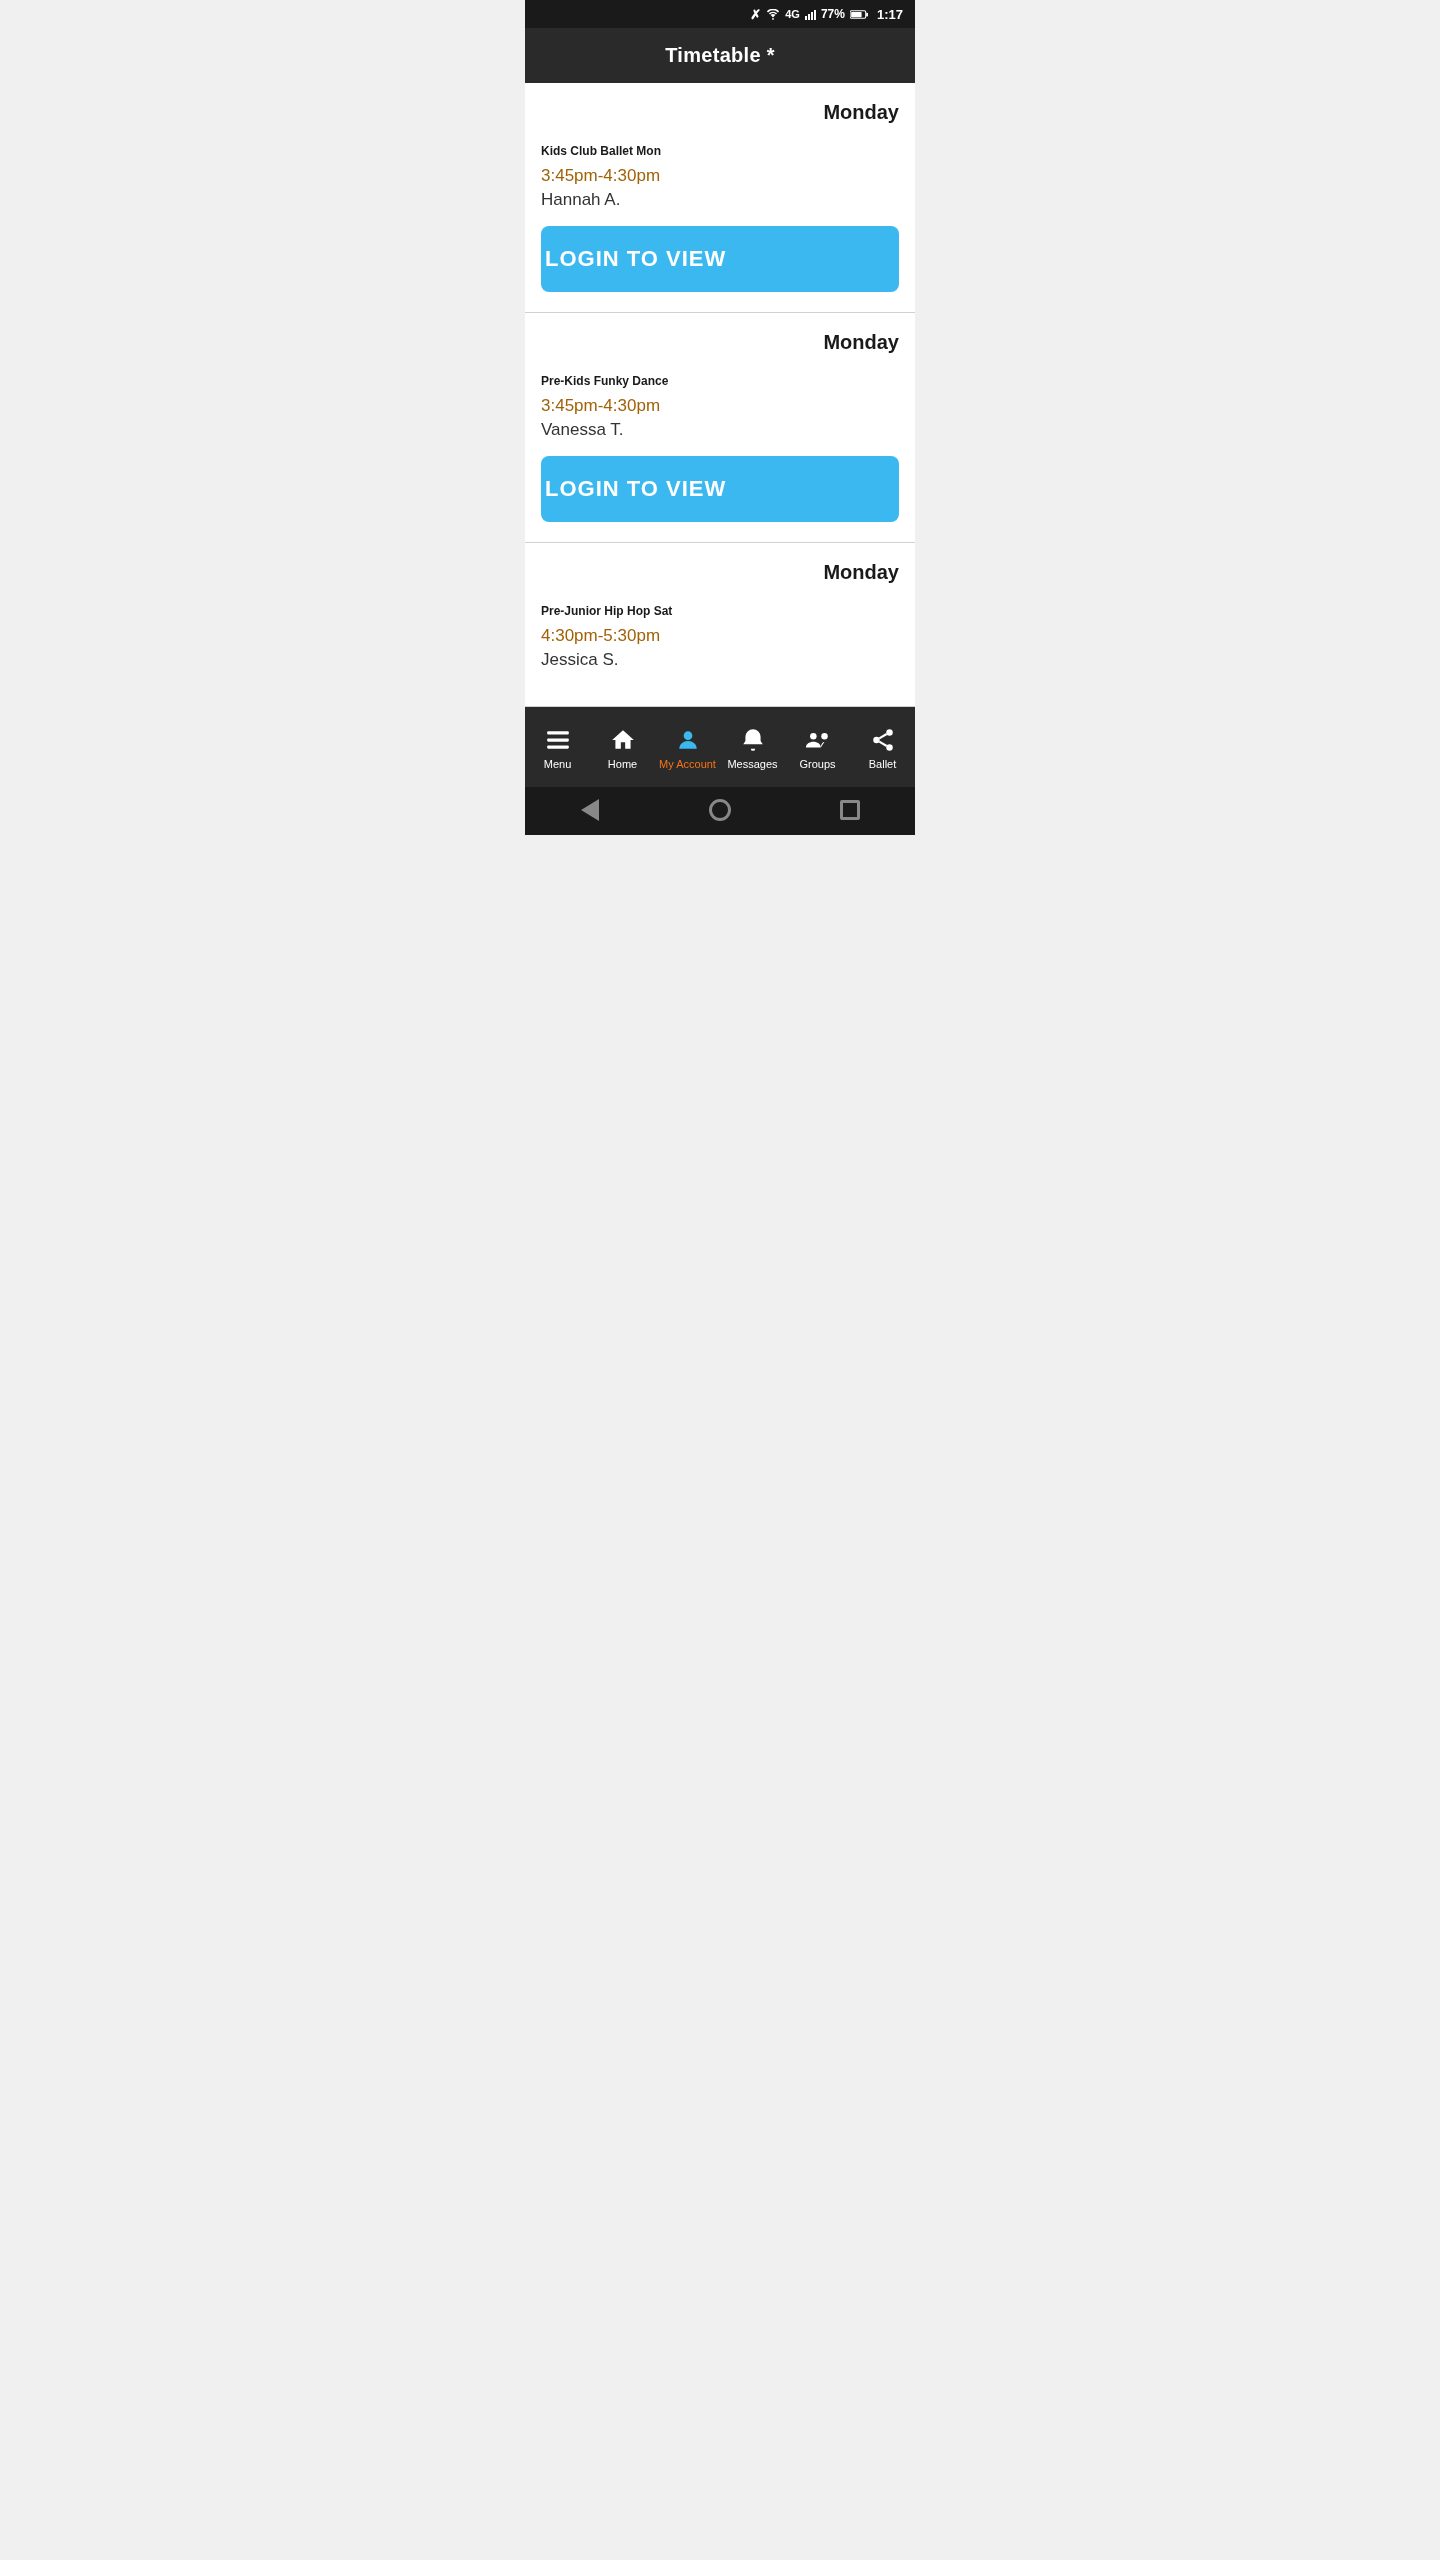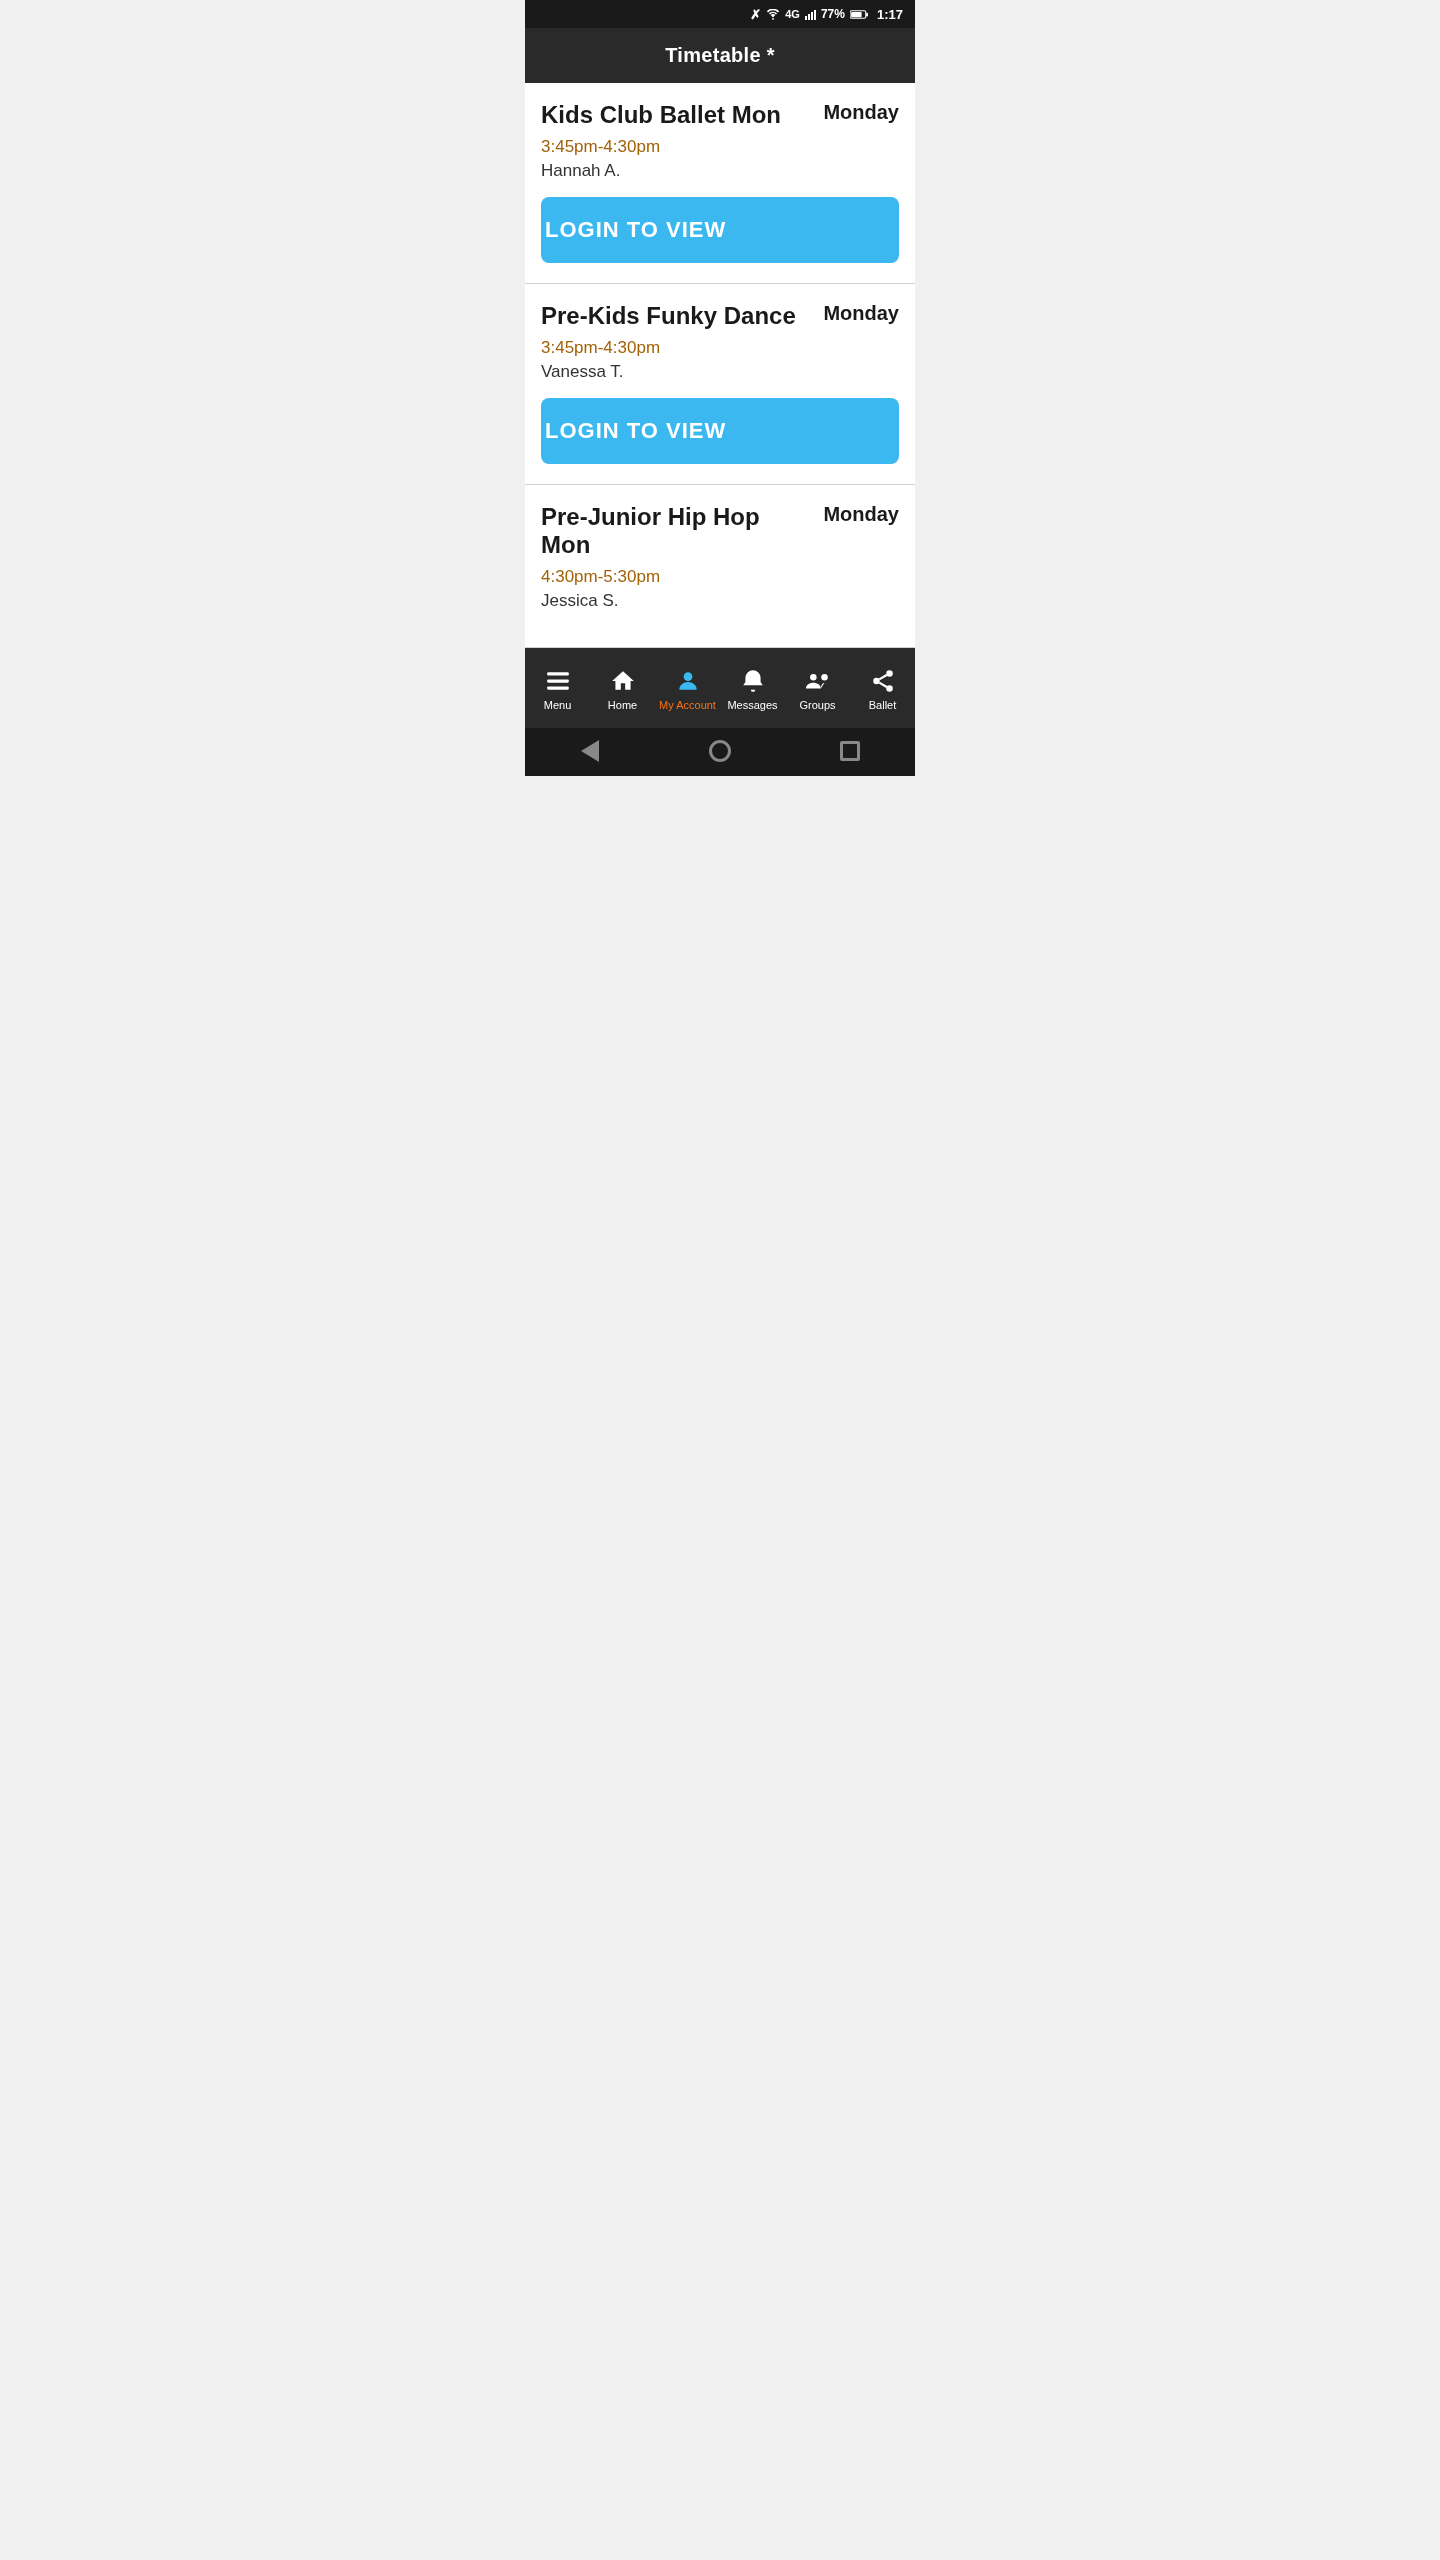--- a/index.html
+++ b/index.html
@@ -71,25 +71,26 @@
     }
 
     .class-card-header {
       display: flex;
       justify-content: space-between;
       align-items: flex-start;
       margin-bottom: 8px;
     }
 
     .class-name {
-      font-size: 24px;
+      font-size: 12px;
       font-weight: 700;
       color: #1a1a1a;
       flex: 1;
       margin-right: 10px;
+      margin-top: 43px;
     }
 
     .class-day {
       font-size: 20px;
       font-weight: 700;
       color: #1a1a1a;
       white-space: nowrap;
     }
 
     .class-time {
@@ -275,21 +276,21 @@
       <span class="class-name">Pre-Kids Funky Dance</span>
       <span class="class-day">Monday</span>
     </div>
     <div class="class-time">3:45pm-4:30pm</div>
     <div class="class-instructor">Vanessa T.</div>
     <button class="class-btn">LOGIN TO VIEW</button>
   </div>
 
   <div class="class-card">
     <div class="class-card-header">
-      <span class="class-name">Pre-Junior Hip Hop Mon</span>
+      <span class="class-name">Pre-Junior Hip Hop Sat</span>
       <span class="class-day">Monday</span>
     </div>
     <div class="class-time">4:30pm-5:30pm</div>
     <div class="class-instructor">Jessica S.</div>
   </div>
 
 </div>
 
 <div class="bottom-nav">
 

